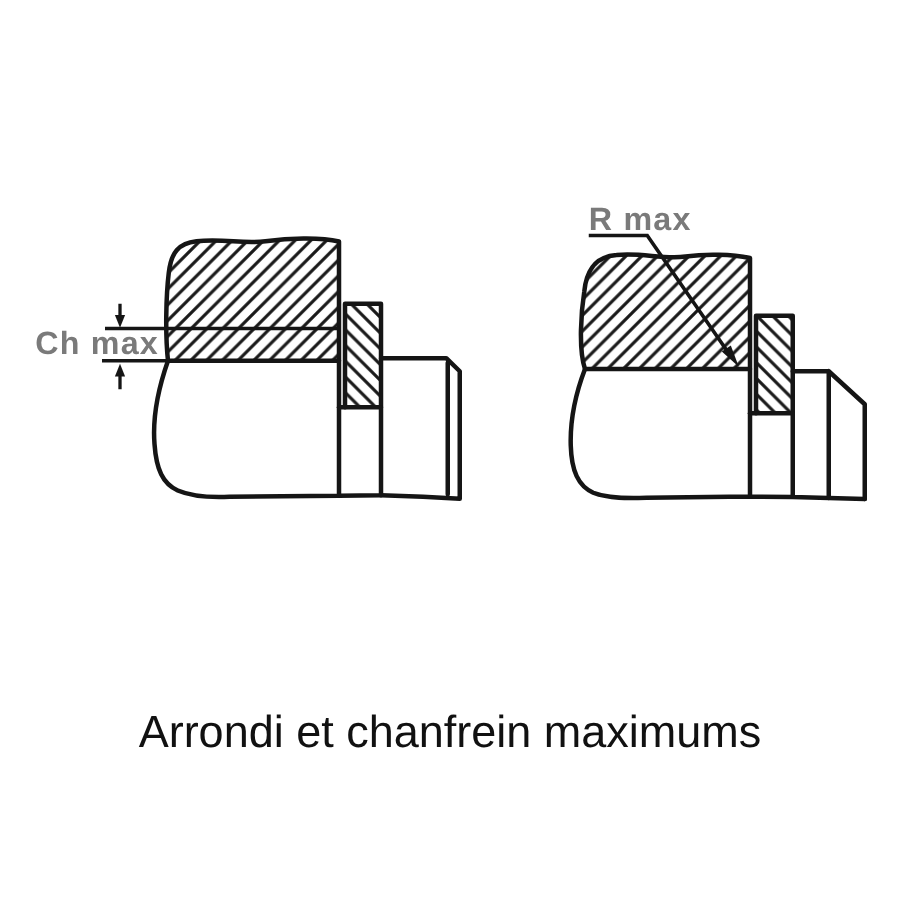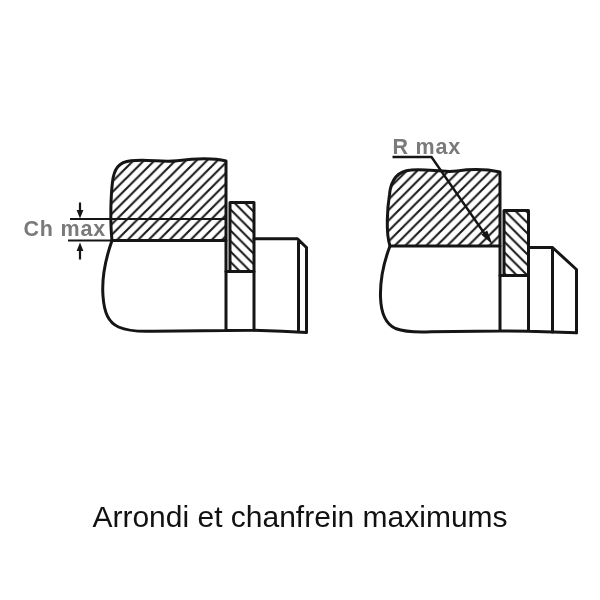--- a/index.html
+++ b/index.html
@@ -49,21 +49,20 @@
     fill: var(--label, #7a7a7a);
   }
   .caption {
     position: absolute;
     left: 0; right: 0; top: 472px;
     text-align: center;
     font-size: 30px;
     line-height: 34px;
     color: var(--caption, #111111);
     white-space: nowrap;
-    margin-top: 28px;
   }
 </style>
 </head>
 <body>
 
 <div class="canvas">
   <svg width="600" height="600" viewBox="0 0 600 600">
     <defs>
       <pattern id="hatchF" patternUnits="userSpaceOnUse" width="10.5" height="10.5">
         <path d="M0,10.5 L10.5,0 M-2.6,2.6 L2.6,-2.6 M7.9,13.1 L13.1,7.9" stroke="#1a1a1a" stroke-width="2.1" fill="none"></path>

